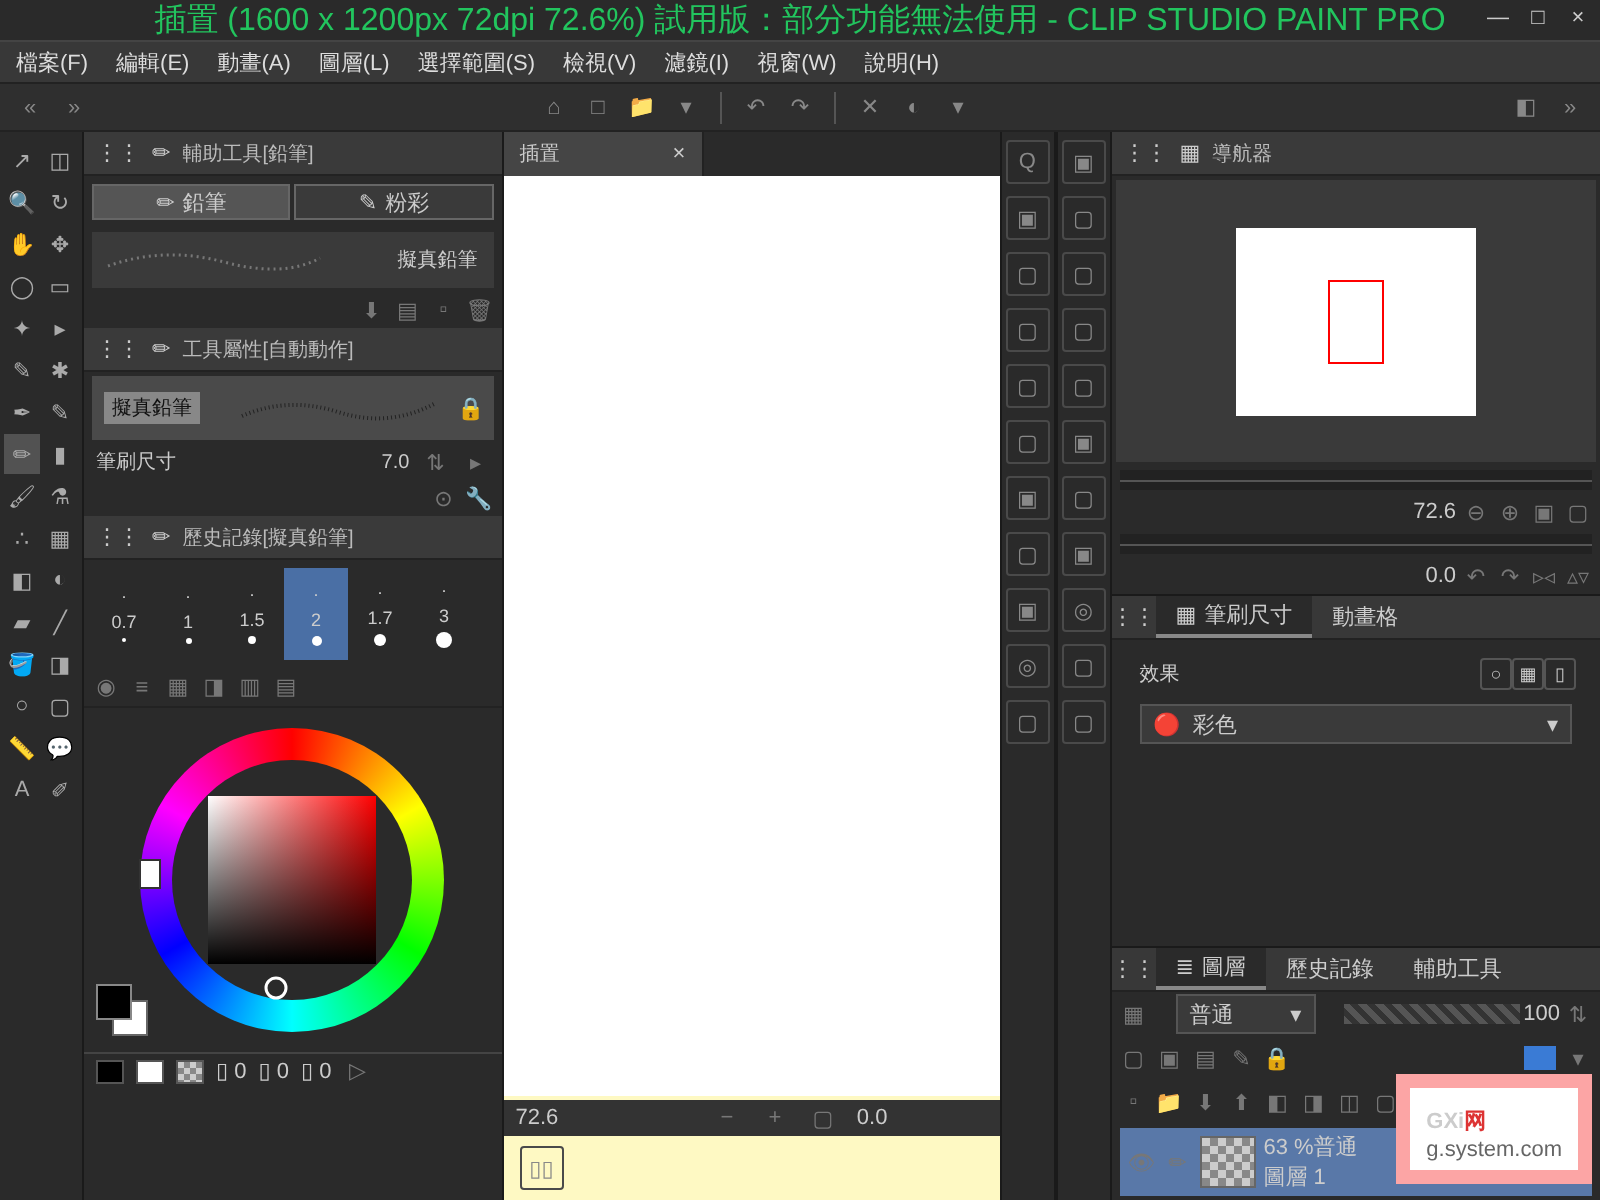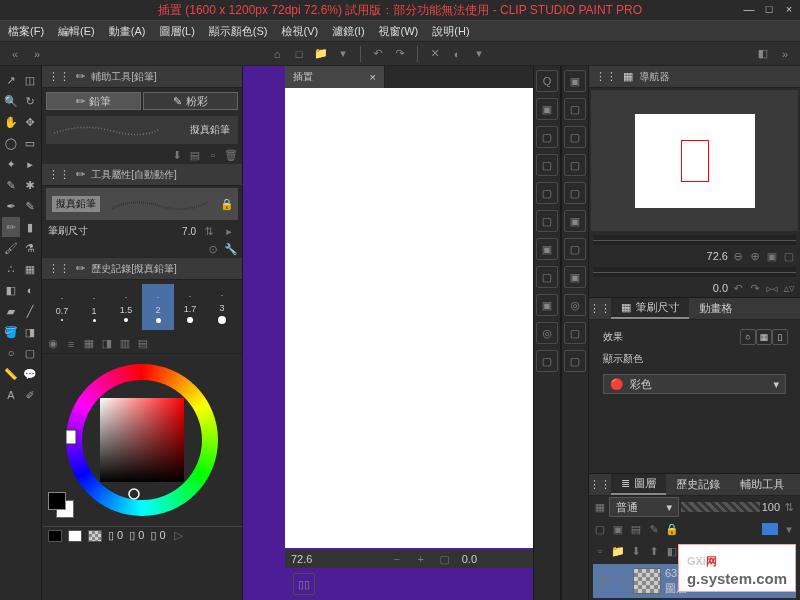--- a/index.html
+++ b/index.html
@@ -1,18 +1,18 @@
 <!DOCTYPE html>
 <html><head>
 <meta charset="utf-8">
 <style>
 * { margin: 0; padding: 0; box-sizing: border-box; font-family: "Microsoft YaHei", sans-serif; font-size: 11px; color: #ccc; }
 body { background: #323232; width: 800px; height: 600px; overflow: hidden; user-select: none; }
 .titlebar { height: 20px; background: #2a2a2a; display: flex; align-items: center; justify-content: center; position: relative; }
-.titlebar-text { color: #ef4444; font-size: 12px; }
+.titlebar-text { color: #22c55e; font-size: 16px; }
 .window-controls { position: absolute; right: 4px; top: 2px; display: flex; gap: 6px; }
 .window-controls span { width: 14px; height: 14px; display: inline-flex; align-items: center; justify-content: center; cursor: pointer; }
 .menubar { height: 22px; background: #383838; display: flex; align-items: center; padding: 0 8px; gap: 14px; border-top: 1px solid #444; border-bottom: 1px solid #222; }
 .menubar span { color: #ddd; cursor: pointer; }
 .toolbar-top { height: 24px; background: #2f2f2f; display: flex; align-items: center; padding: 0 4px; border-bottom: 1px solid #222; }
 .tb-btn { width: 22px; height: 20px; display: inline-flex; align-items: center; justify-content: center; cursor: pointer; color: #888; }
 .tb-sep { width: 1px; height: 16px; background: #555; margin: 0 6px; }
 .workspace { display: flex; height: 534px; }
 .left-tools { width: 42px; background: #2a2a2a; display: flex; flex-direction: column; padding: 4px 2px; gap: 1px; border-right: 1px solid #1a1a1a; }
 .tool-row { display: flex; gap: 1px; }
@@ -33,21 +33,21 @@
 .prop-val { font-size: 10px; width: 30px; text-align: right; }
 .size-grid { display: flex; padding: 4px; }
 .size-cell { width: 32px; height: 46px; display: flex; flex-direction: column; align-items: center; justify-content: center; gap: 3px; cursor: pointer; }
 .size-cell.active { background: #4a6fa5; }
 .size-dot { background: #fff; border-radius: 50%; }
 .size-lbl { font-size: 9px; }
 .color-wheel-area { padding: 6px; display: flex; flex-direction: column; align-items: center; position: relative; }
 .swatches { position: absolute; left: 6px; bottom: 6px; width: 28px; height: 28px; }
 .sw-back { position: absolute; left: 8px; top: 8px; width: 18px; height: 18px; background: #fff; border: 1px solid #666; }
 .sw-front { position: absolute; left: 0; top: 0; width: 18px; height: 18px; background: #000; border: 1px solid #888; }
-.canvas-area { flex: 1; background: #4c1d95; display: flex; flex-direction: column; padding-left: 42px; }
+.canvas-area { flex: 1; background: #fef9c3; display: flex; flex-direction: column; }
 .canvas-tab { height: 22px; background: #454545; display: flex; align-items: center; width: 100px; padding: 0 8px; border-right: 1px solid #222; }
 .canvas-tab span:first-child { flex: 1; font-size: 10px; }
 .canvas-main { flex: 1; display: flex; align-items: flex-start; justify-content: flex-start; padding: 0; }
 .canvas { background: #fff; width: 248px; height: 460px; }
 .canvas-status { height: 18px; background: #333; display: flex; align-items: center; padding: 0 6px; gap: 10px; font-size: 10px; }
 .right-toolcol { width: 28px; background: #2a2a2a; display: flex; flex-direction: column; padding: 4px 2px; gap: 6px; border-left: 1px solid #1a1a1a; border-right: 1px solid #1a1a1a; }
 .rt-btn { width: 22px; height: 22px; border: 1px solid #4a4a4a; border-radius: 2px; display: flex; align-items: center; justify-content: center; cursor: pointer; color: #888; }
 .right-panels { width: 247px; background: #2a2a2a; display: flex; flex-direction: column; }
 .nav-panel { height: 232px; border-bottom: 1px solid #1a1a1a; display: flex; flex-direction: column; }
 .nav-preview { flex: 1; display: flex; align-items: center; justify-content: center; background: #3a3a3a; margin: 2px; }
@@ -62,22 +62,22 @@
 .layer-prop-body { padding: 6px; }
 .section-title { font-size: 10px; padding: 4px 8px; }
 .radio-btn { width: 16px; height: 16px; border: 1px solid #555; border-radius: 2px; display: inline-flex; align-items: center; justify-content: center; cursor: pointer; font-size: 9px; }
 .dropdown { height: 20px; background: #3a3a3a; border: 1px solid #555; display: flex; align-items: center; padding: 0 6px; gap: 6px; cursor: pointer; margin: 4px 8px; }
 .layer-panel { border-top: 1px solid #1a1a1a; }
 .layer-toolbar { height: 22px; display: flex; align-items: center; gap: 2px; padding: 0 4px; }
 .opacity-bar { height: 10px; flex: 1; background: repeating-linear-gradient(45deg,#555,#555 3px,#333 3px,#333 6px); }
 .layer-row { height: 34px; display: flex; align-items: center; padding: 0 4px; gap: 4px; background: #5978a8; margin: 2px 4px; }
 .layer-thumb { width: 28px; height: 26px; background: repeating-conic-gradient(#888 0 25%, #ccc 0 50%) 0 0/8px 8px; border: 1px solid #666; }
 .layer-text { display: flex; flex-direction: column; font-size: 9px; }
-.watermark { position: absolute; right: 4px; bottom: 8px; background: #fff; padding: 4px 8px; color: #2266cc; font-size: 18px; font-weight: bold; border: 1px solid #fca5a5; }
-.watermark .sub { font-size: 15px; color: #666; font-weight: bold; }
+.watermark { position: absolute; right: 4px; bottom: 8px; background: #fff; padding: 4px 8px; color: #2266cc; font-size: 18px; font-weight: bold; border: 7px solid #fca5a5; }
+.watermark .sub { font-size: 11px; color: #666; font-weight: normal; }
 .bottom-numbers { height: 18px; display: flex; align-items: center; gap: 6px; padding: 0 6px; font-size: 10px; background: #2a2a2a; border-top: 1px solid #444;}
 .chip { width: 14px; height: 12px; border: 1px solid #555; display: inline-block; }
 .left-tabicons { height: 20px; display: flex; align-items: center; gap: 4px; padding: 0 4px; border-bottom: 1px solid #222; }
 </style>
 </head>
 <body>
 
 <div class="titlebar">
   <span class="titlebar-text">插置 (1600 x 1200px 72dpi 72.6%)  試用版：部分功能無法使用 - CLIP STUDIO PAINT PRO</span>
   <div class="window-controls">
@@ -85,21 +85,21 @@
     <span>□</span>
     <span>×</span>
   </div>
 </div>
 
 <div class="menubar">
   <span>檔案(F)</span>
   <span>編輯(E)</span>
   <span>動畫(A)</span>
   <span>圖層(L)</span>
-  <span>顯示顏色(S)</span>
+  <span>選擇範圍(S)</span>
   <span>檢視(V)</span>
   <span>濾鏡(I)</span>
   <span>視窗(W)</span>
   <span>說明(H)</span>
 </div>
 
 <div class="toolbar-top">
   <span class="tb-btn">«</span>
   <span class="tb-btn">»</span>
   <span style="flex:1"></span>
@@ -426,21 +426,20 @@
     </div>
     <div class="layer-prop-body">
       <div style="display:flex;align-items:center">
         <span class="section-title">效果</span>
         <span style="flex:1"></span>
         <span class="radio-btn">○</span>
         <span class="radio-btn">▦</span>
         <span class="radio-btn">▯</span>
         <span style="width:6px"></span>
       </div>
-      <div class="section-title">顯示顏色</div>
       <div class="dropdown">
         <span>🔴</span>
         <span>彩色</span>
         <span style="flex:1"></span>
         <span>▾</span>
       </div>
     </div>
     <div style="flex:1"></div>
 
     <div class="layer-panel">
@@ -452,21 +451,21 @@
           </div>
         <div class="tab">
             <span>歷史記錄</span>
           </div>
         <div class="tab">
             <span>輔助工具</span>
           </div>
       </div>
       <div class="layer-toolbar">
         <span class="mini-btn">▦</span>
-        <div class="dropdown" style="flex:0 0 70px;margin:0">
+        <div class="dropdown" style="flex:0 0 70px;margin:12px">
           <span>普通</span>
             <span style="flex:1"></span>
             <span>▾</span>
         </div>
         <div class="opacity-bar"></div>
         <span>100</span>
         <span class="mini-btn">⇅</span>
       </div>
       <div class="layer-toolbar" style="gap:4px">
         <span class="mini-btn">▢</span>

